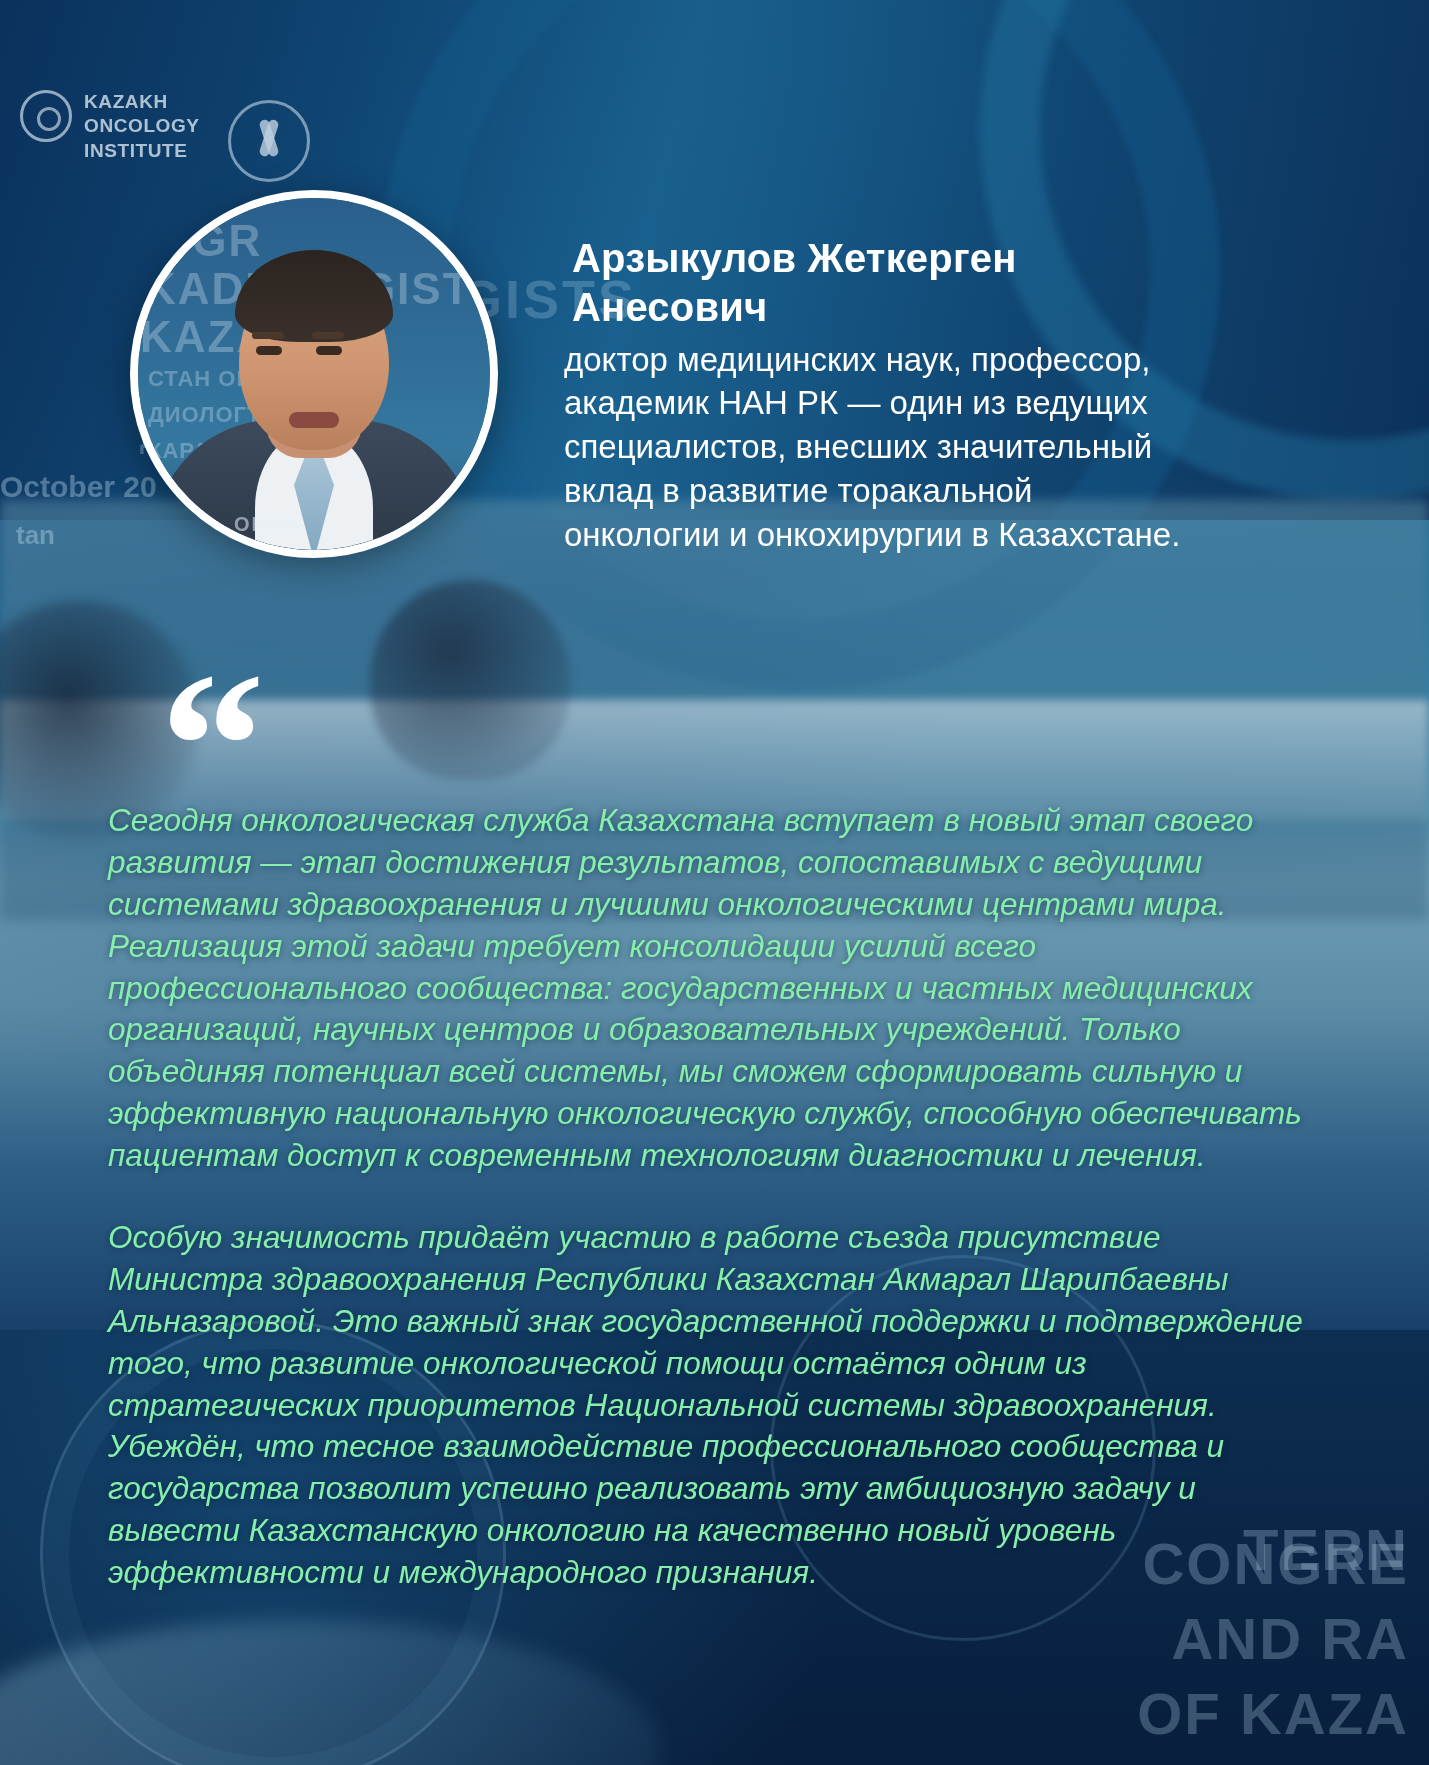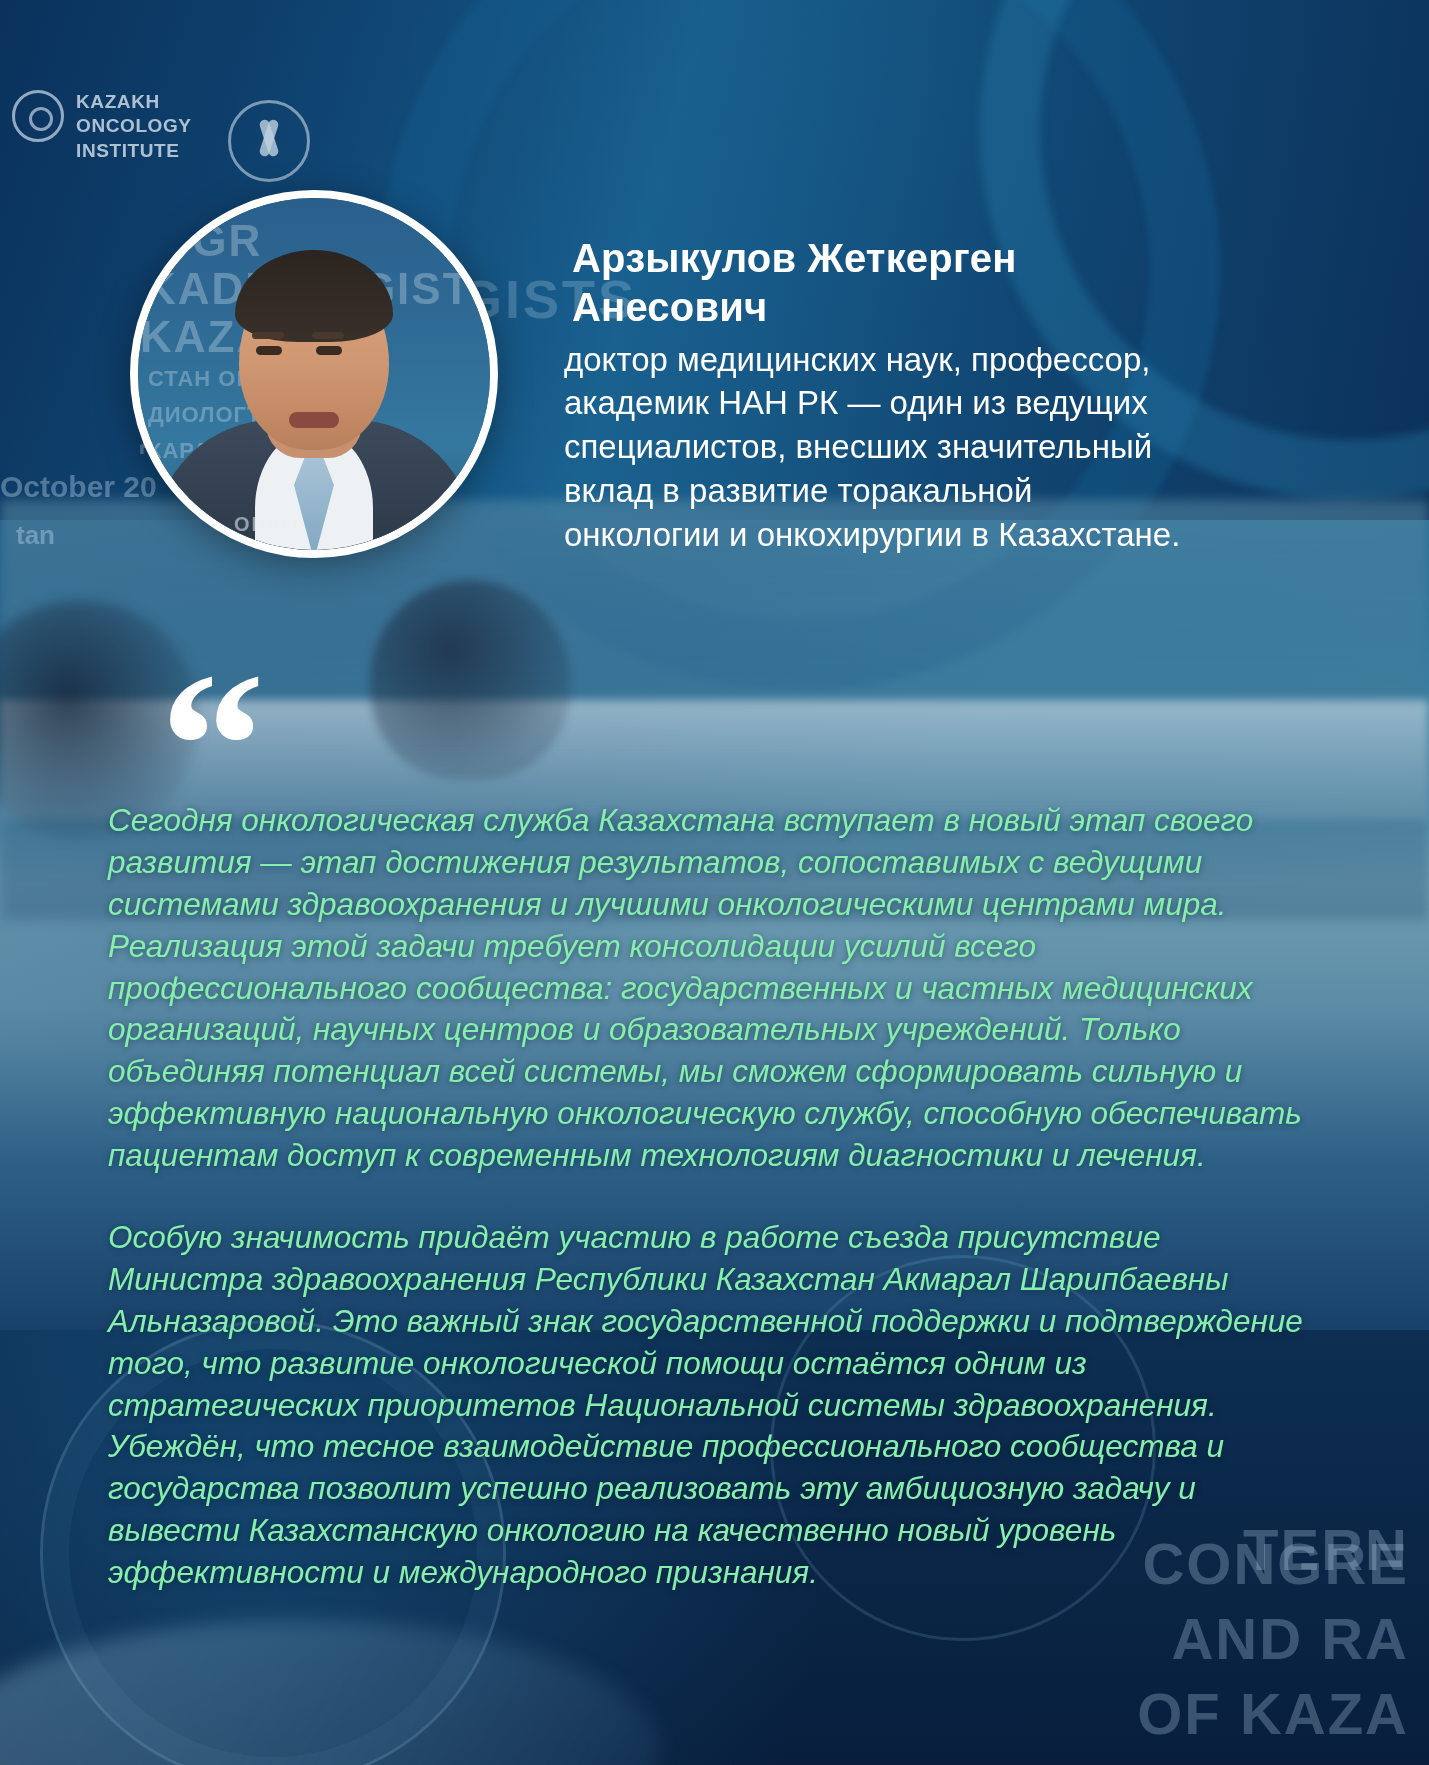--- a/index.html
+++ b/index.html
@@ -128,21 +128,21 @@
     white-space: nowrap;
   }
   .bt1 { top: 1516px; }
   .bt2 { top: 1530px; }
   .bt3 { top: 1605px; }
   .bt4 { top: 1680px; }
 
   
   .banner-logo {
     position: absolute;
-    left: 12px; top: 90px;
+    left: 20px; top: 90px;
     display: flex;
     align-items: flex-start;
     gap: 12px;
     opacity: 0.85;
   }
   .logo-mark {
     width: 46px; height: 46px;
     border-radius: 50%;
     border: 3px solid rgba(225,238,248,0.75);
     position: relative;

